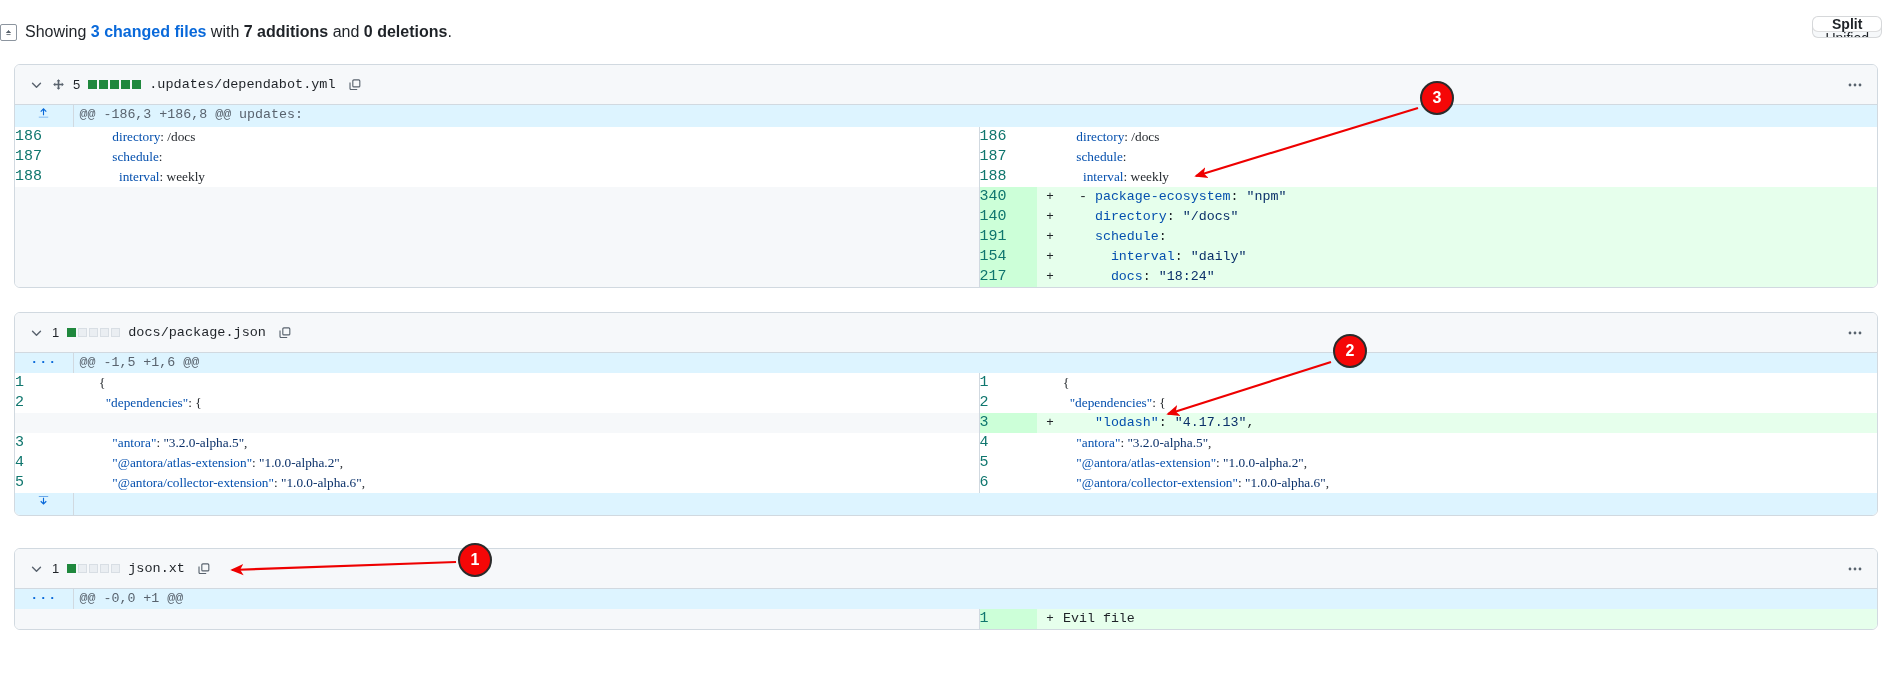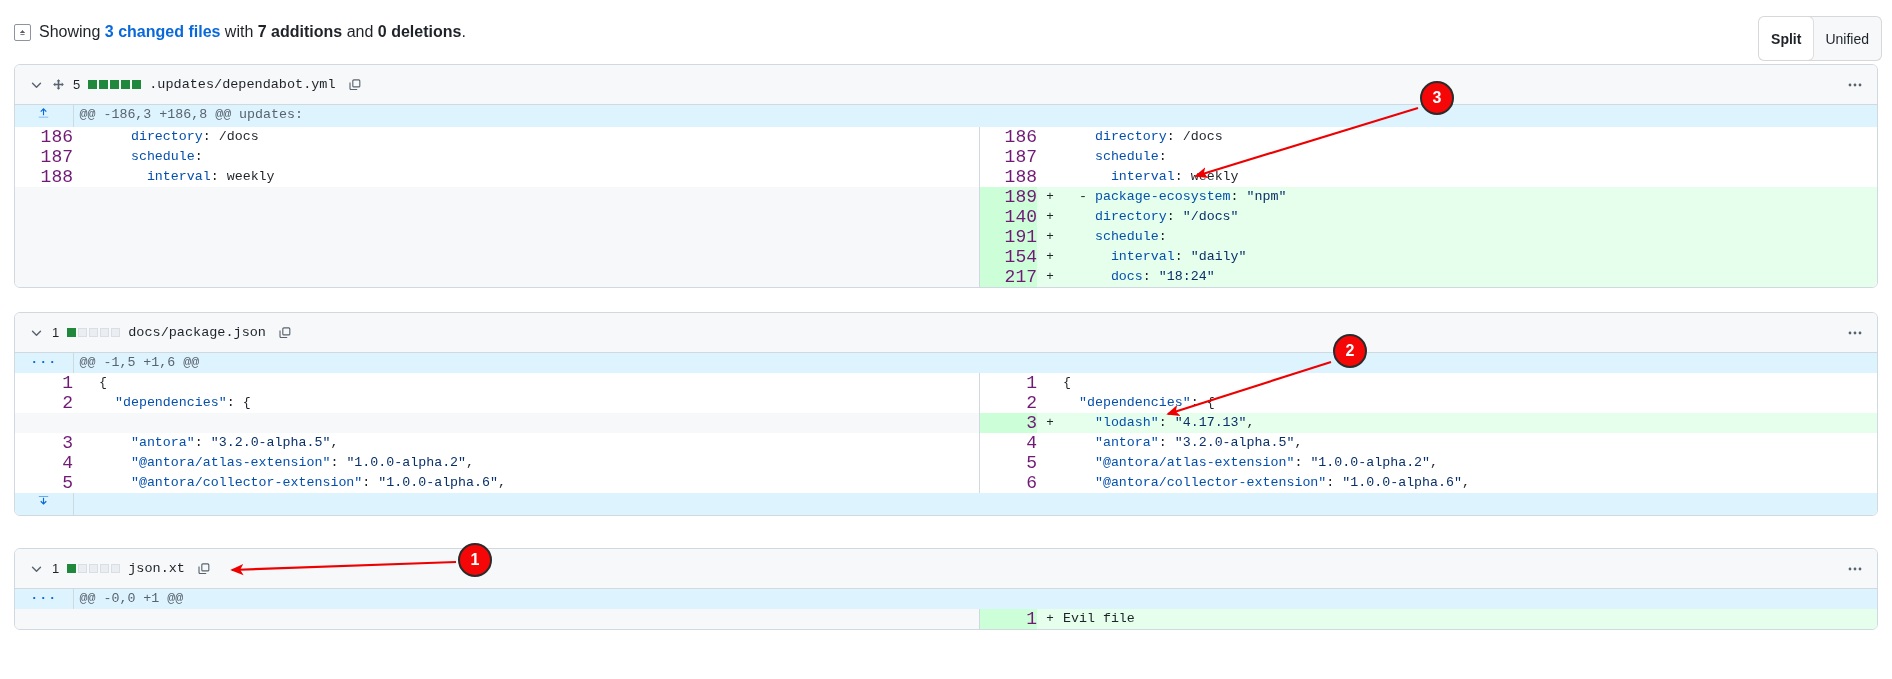--- a/index.html
+++ b/index.html
@@ -11,37 +11,38 @@
     color: #1f2328;
     overflow: hidden;
   }
   .page { position: relative; width: 1892px; height: 679px; }
 
   
   .summary-bar {
     position: absolute; left: 0; top: 16px; width: 1892px; height: 32px;
     display: flex; align-items: center;
   }
-  .summary-left { display: flex; align-items: center; gap: 8px; padding-left: 14px; }
+  .summary-left { display: flex; align-items: center; gap: 8px; }
   .file-diff-icon {
     width: 17px; height: 17px; border: 1px solid #8c959f; border-radius: 2px;
     display: inline-flex; align-items: center; justify-content: center;
     color: #57606a; flex: 0 0 auto;
   }
   .file-diff-icon svg { display: block; }
   .summary-text { font-size: 16px; line-height: 20px; color: #1f2328; }
   .summary-text .link { color: #0969da; font-weight: 600; }
   .summary-text .bold { font-weight: 600; }
 
   .view-toggle {
     position: absolute; right: 10px; top: 16px;
     display: flex; align-items: stretch;
     border-radius: 6px; overflow: hidden;
     background: #f6f8fa; border: 1px solid rgba(31,35,40,0.15);
-    height: 45px;
+    height: 22px;
+    flex-direction: column;
   }
   .view-toggle .seg {
     display: flex; align-items: center; justify-content: center;
     font-size: 14px; padding: 0 12px; color: #1f2328; line-height: 1;
   }
   .view-toggle .seg.active {
     background: #ffffff; font-weight: 600;
     border-radius: 6px;
     border: 1px solid rgba(31,35,40,0.15);
     margin: -1px; position: relative; z-index: 2;
@@ -81,29 +82,29 @@
   
   table.diff { width: 100%; border-collapse: collapse; table-layout: fixed;
     font-family: "Liberation Mono", monospace; font-size: 13.3px; }
   table.diff td { padding: 0; vertical-align: top; height: 20px; line-height: 20px; white-space: pre; }
 
   col.num  { width: 58px; }
   col.mark { width: 26px; }
   col.code { width: 880px; }
 
   td.ln {
-    text-align: right; padding-right: 10px;
-    color: #701a75; font-size: 18px;
+    text-align: left; padding-right: 10px;
+    color: #0f766e; font-size: 15px;
     user-select: none;
   }
   td.mk { text-align: center; color: #1f2328; font-size: 12.5px; }
   td.code { padding-left: 6px; color: #1f2328; overflow: hidden; }
 
   tr.ctx td.ln { background: #ffffff; }
-  tr.ctx td.mk, tr.ctx td.code { background: #ffffff; }
+  tr.ctx td.mk, tr.ctx td.code { background: #ffffff; font-family: Liberation Serif, serif; }
 
   tr.add td.ln { background: #ccffd8; }
   tr.add td.mk, tr.add td.code { background: #e6ffec; }
 
   tr.hunk td { background: #ddf4ff; color: #59636e; }
   tr.hunk td.expander {
     background: #ddf4ff; text-align: center; color: #0969da; cursor: pointer;
     border-right: 1px solid #d1d9e0;
   }
   tr.hunk td.hunk-text { color: #59636e; padding-left: 6px; font-size: 13.3px; }
@@ -223,21 +224,21 @@
             <td class="mk"></td>
             <td class="code sep">      <span class="k">interval</span>: weekly</td>
             <td class="ln">188</td>
             <td class="mk"></td>
             <td class="code">      <span class="k">interval</span>: weekly</td>
           </tr>
           <tr class="add">
             <td class="ln" style="background: rgb(246, 248, 250);"></td>
             <td class="mk" style="background: rgb(246, 248, 250);"></td>
             <td class="code sep" style="background: rgb(246, 248, 250);"></td>
-            <td class="ln" style="background: rgb(204, 255, 216);">189</td>
+            <td class="ln" style="background: rgb(204, 255, 216);">340</td>
             <td class="mk" style="background: rgb(230, 255, 236);">+</td>
             <td class="code" style="background: rgb(230, 255, 236);">  - <span class="k">package-ecosystem</span>: <span class="s">"npm"</span></td>
           </tr>
           <tr class="add">
             <td class="ln" style="background: rgb(246, 248, 250);"></td>
             <td class="mk" style="background: rgb(246, 248, 250);"></td>
             <td class="code sep" style="background: rgb(246, 248, 250);"></td>
             <td class="ln" style="background: rgb(204, 255, 216);">140</td>
             <td class="mk" style="background: rgb(230, 255, 236);">+</td>
             <td class="code" style="background: rgb(230, 255, 236);">    <span class="k">directory</span>: <span class="s">"/docs"</span></td>

